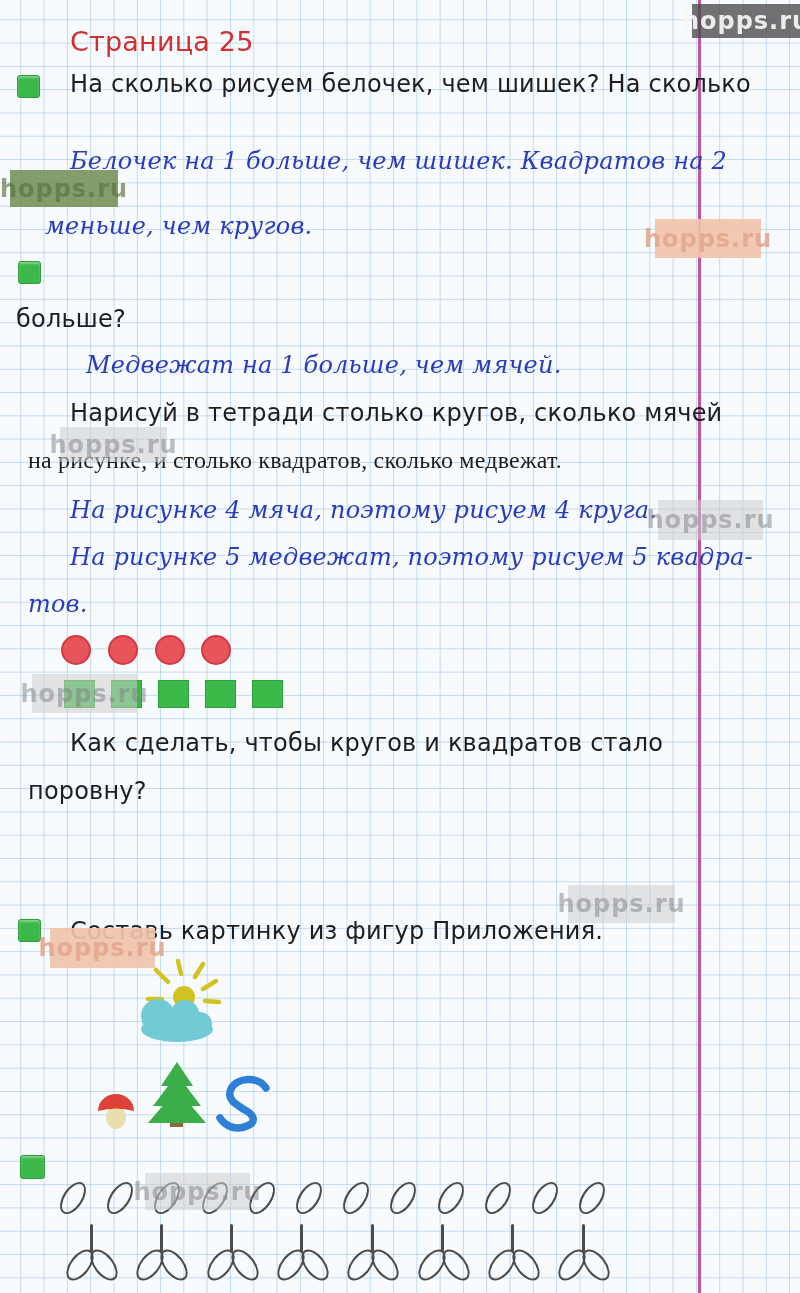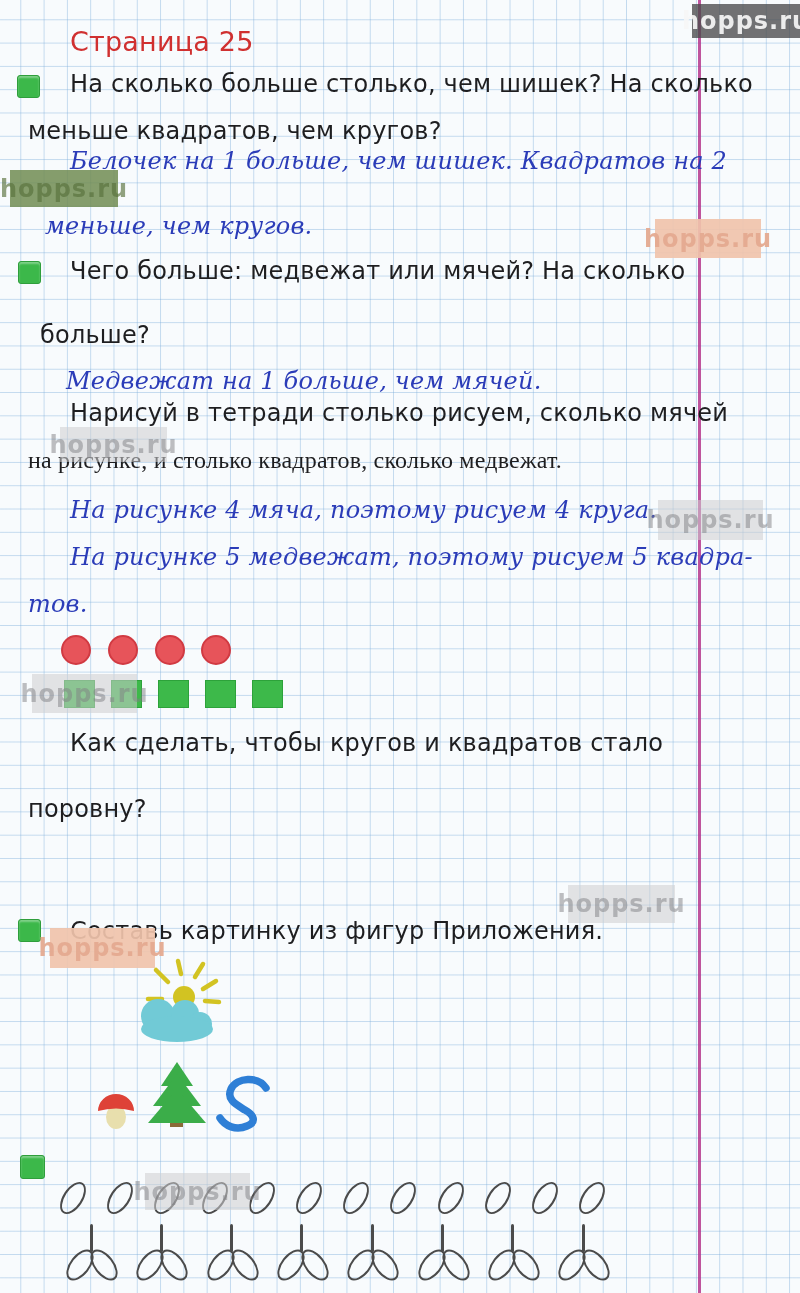--- a/index.html
+++ b/index.html
@@ -41,34 +41,32 @@
 
   <div class="margin-line"></div>
 
   <div class="tline title" style="left:70px;top:26px;">Страница 25</div>
 
   <div class="bullet" style="left:17px;top:75px;"></div>
   <div class="bullet" style="left:18px;top:261px;"></div>
   <div class="bullet" style="left:18px;top:919px;"></div>
   <div class="bullet" style="left:20px;top:1155px;width:23px;height:22px;"></div>
 
-  <div class="tline" style="left:70px;top:70px;">На сколько больше столько, чем шишек? На сколько</div>
-  <div class="tline" style="left:28px;top:117px;">меньше квадратов, чем кругов?</div>
+  <div class="tline" style="left:70px;top:70px;">На сколько рисуем белочек, чем шишек? На сколько</div>
   <div class="tline blue" style="left:70px;top:147px;">Белочек на 1 больше, чем шишек. Квадратов на 2</div>
   <div class="tline blue" style="left:45px;top:212px;">меньше, чем кругов.</div>
-  <div class="tline" style="left:70px;top:257px;">Чего больше: медвежат или мячей? На сколько</div>
-  <div class="tline" style="left:40px;top:305px;margin-top:16px;">больше?</div>
-  <div class="tline blue" style="left:66px;top:351px;margin-top:16px;">Медвежат на 1 больше, чем мячей.</div>
-  <div class="tline" style="left:70px;top:399px;">Нарисуй в тетради столько рисуем, сколько мячей</div>
+  <div class="tline" style="left:16px;top:305px;">больше?</div>
+  <div class="tline blue" style="left:86px;top:351px;">Медвежат на 1 больше, чем мячей.</div>
+  <div class="tline" style="left:70px;top:399px;">Нарисуй в тетради столько кругов, сколько мячей</div>
   <div class="tline" style="left:28px;top:447px;font-family:Liberation Serif, serif;">на рисунке, и столько квадратов, сколько медвежат.</div>
   <div class="tline blue" style="left:70px;top:496px;">На рисунке 4 мяча, поэтому рисуем 4 круга.</div>
   <div class="tline blue" style="left:70px;top:543px;">На рисунке 5 медвежат, поэтому рисуем 5 квадра-</div>
   <div class="tline blue" style="left:28px;top:590px;">тов.</div>
   <div class="tline" style="left:70px;top:729px;">Как сделать, чтобы кругов и квадратов стало</div>
-  <div class="tline" style="left:28px;top:795px;">поровну?</div>
+  <div class="tline" style="left:28px;top:777px;">поровну?</div>
   <div class="tline" style="left:70px;top:917px;">Составь картинку из фигур Приложения.</div>
 
   <div>
       <div class="circle" style="left: 61px; background: rgb(231, 84, 90); border: 2px solid rgb(209, 58, 66);"></div>
       <div class="circle" style="left: 107.8px; background: rgb(231, 84, 90); border: 2px solid rgb(209, 58, 66);"></div>
       <div class="circle" style="left: 154.6px; background: rgb(231, 84, 90); border: 2px solid rgb(209, 58, 66);"></div>
       <div class="circle" style="left: 201.4px; background: rgb(231, 84, 90); border: 2px solid rgb(209, 58, 66);"></div>
     </div>
   <div>
       <div class="square" style="left: 64px; background: rgb(61, 185, 74); border: 1.5px solid rgb(45, 162, 58);"></div>

